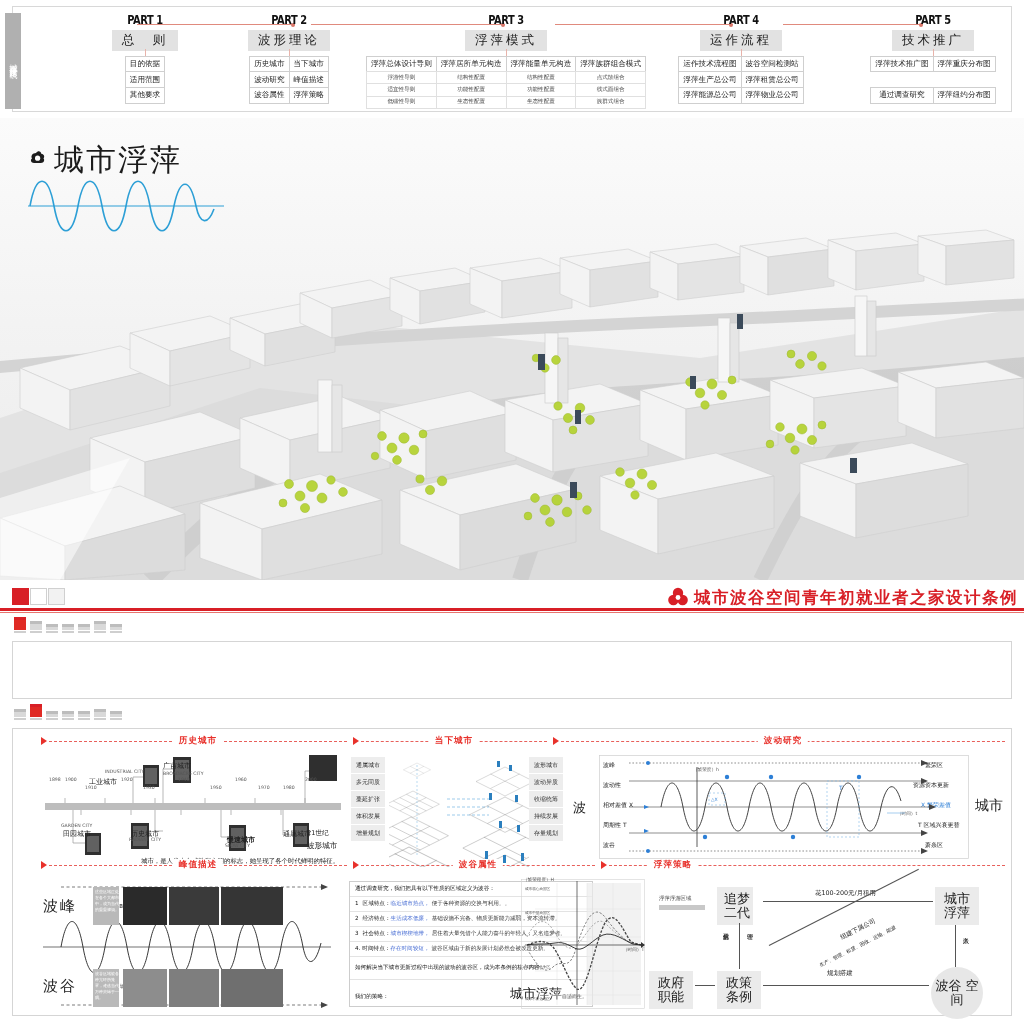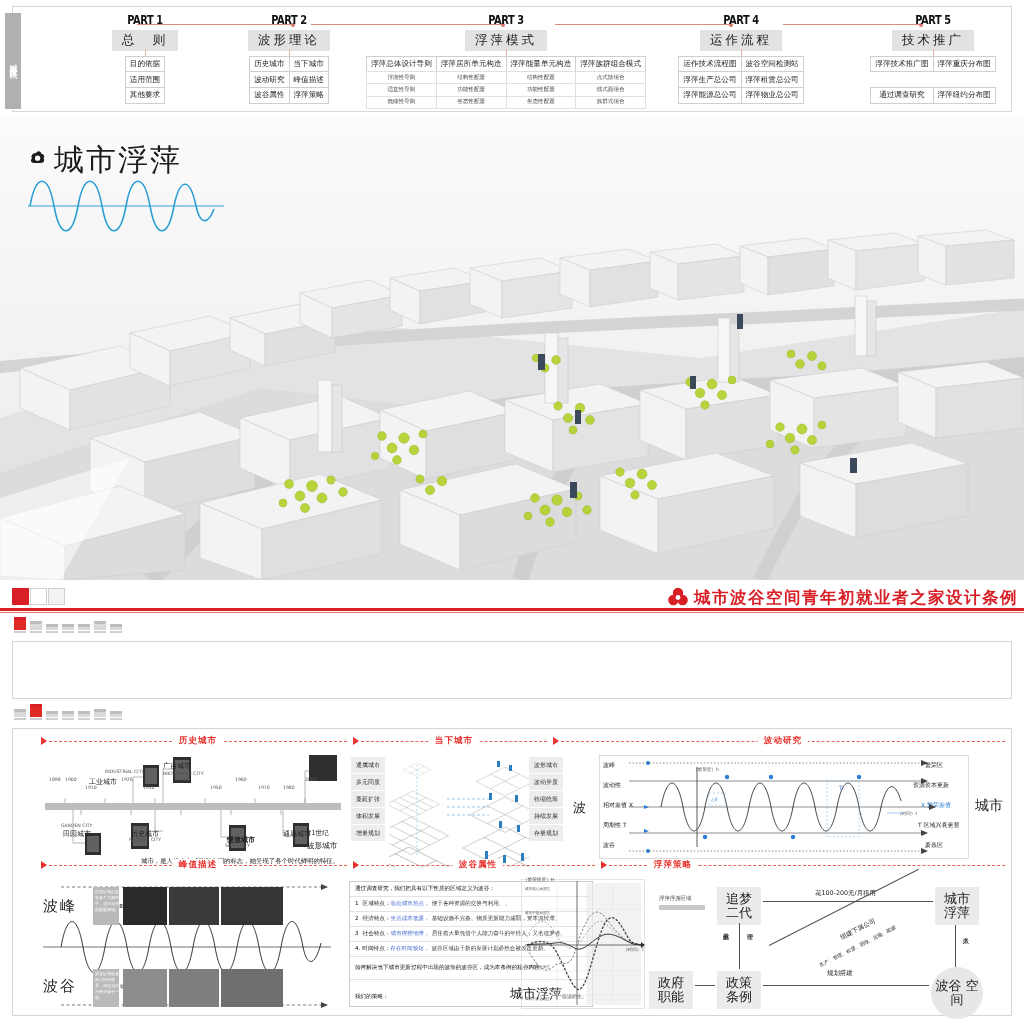--- a/index.html
+++ b/index.html
@@ -929,21 +929,21 @@
     <div class="tinytxt" style="left:510px; top:148px;">（繁荣程度）H</div>
     <div class="tinytxt" style="left:610px; top:218px;">（时间）T</div>
     <div class="tinytxt" style="left:512px; top:158px; font-size:3.6px;">城市核心商贸区</div>
     <div class="tinytxt" style="left:512px; top:182px; font-size:3.6px;">城市中型商贸区</div>
     <div class="tinytxt" style="left:512px; top:236px; font-size:3.6px;">城市交通丛集区</div>
     <div class="tinytxt" style="left:512px; top:268px; font-size:3.6px;">城市不发达地区</div>
 
     <div class="tinytxt" style="left:646px; top:166px; font-size:5.4px; color:#333;">浮萍浮游区域</div>
     <div style="position:absolute; left:646px; top:176px; width:46px; height:5px; background:#c8c8c8;"></div>
 
-    <div class="flow-node" style="left:704px; top:158px; width:44px; white-space:pre;">追梦
+    <div class="flow-node" style="left:704px; top:158px; width:36px; white-space:pre;">追梦
 二代</div>
     <div class="flow-node" style="left:922px; top:158px; width:44px; white-space:pre;">城市
 浮萍</div>
     <div class="flow-node" style="left:636px; top:242px; width:44px; white-space:pre;">政府
 职能</div>
     <div class="flow-node" style="left:704px; top:242px; width:44px; white-space:pre;">政策
 条例</div>
     <div class="flow-circ" style="left:918px; top:238px;">波谷
 空间</div>
 

